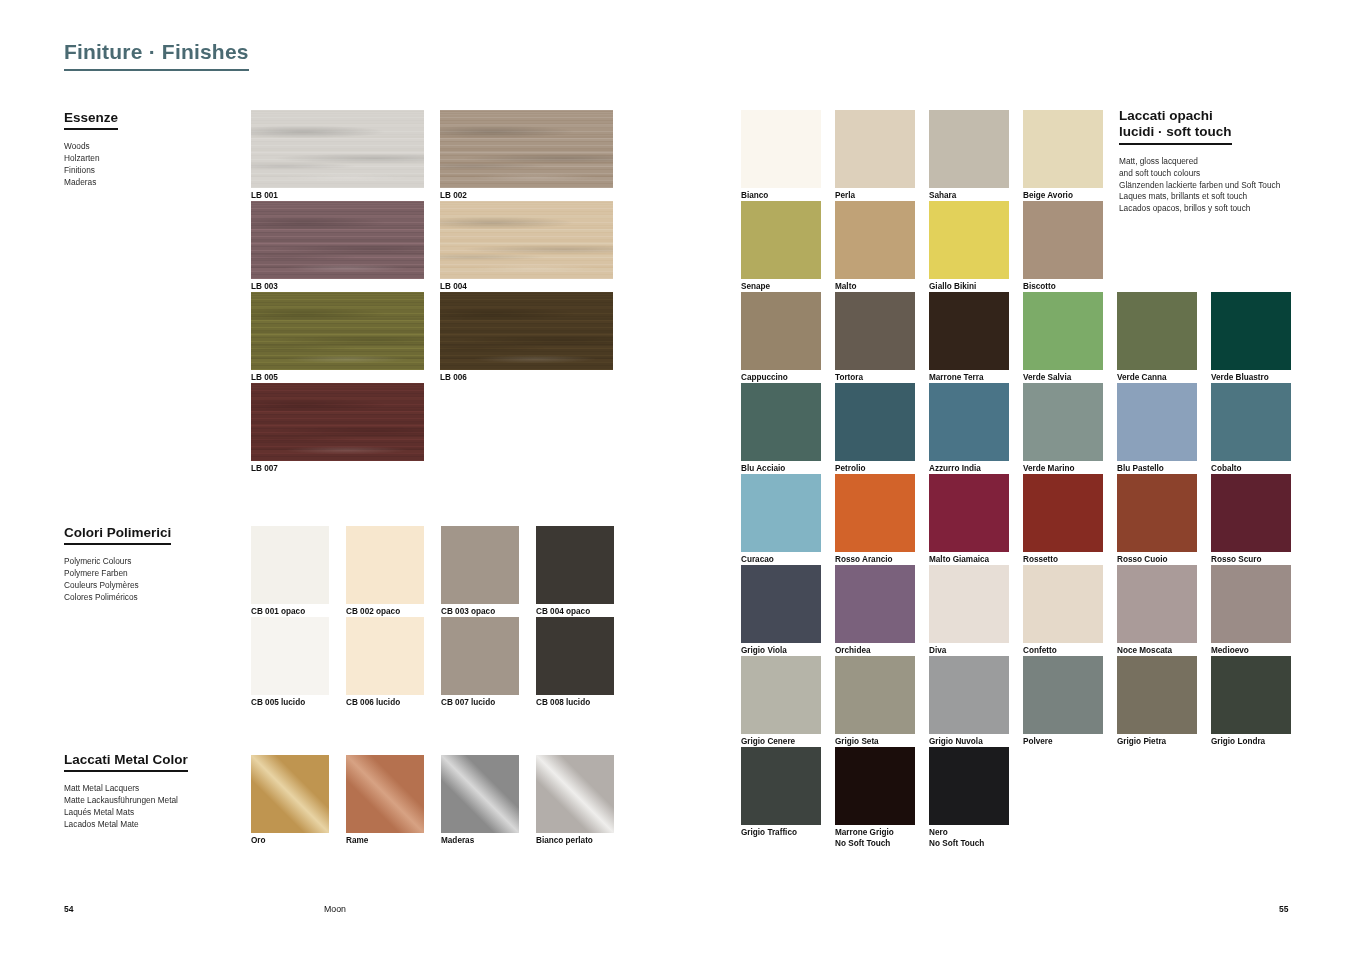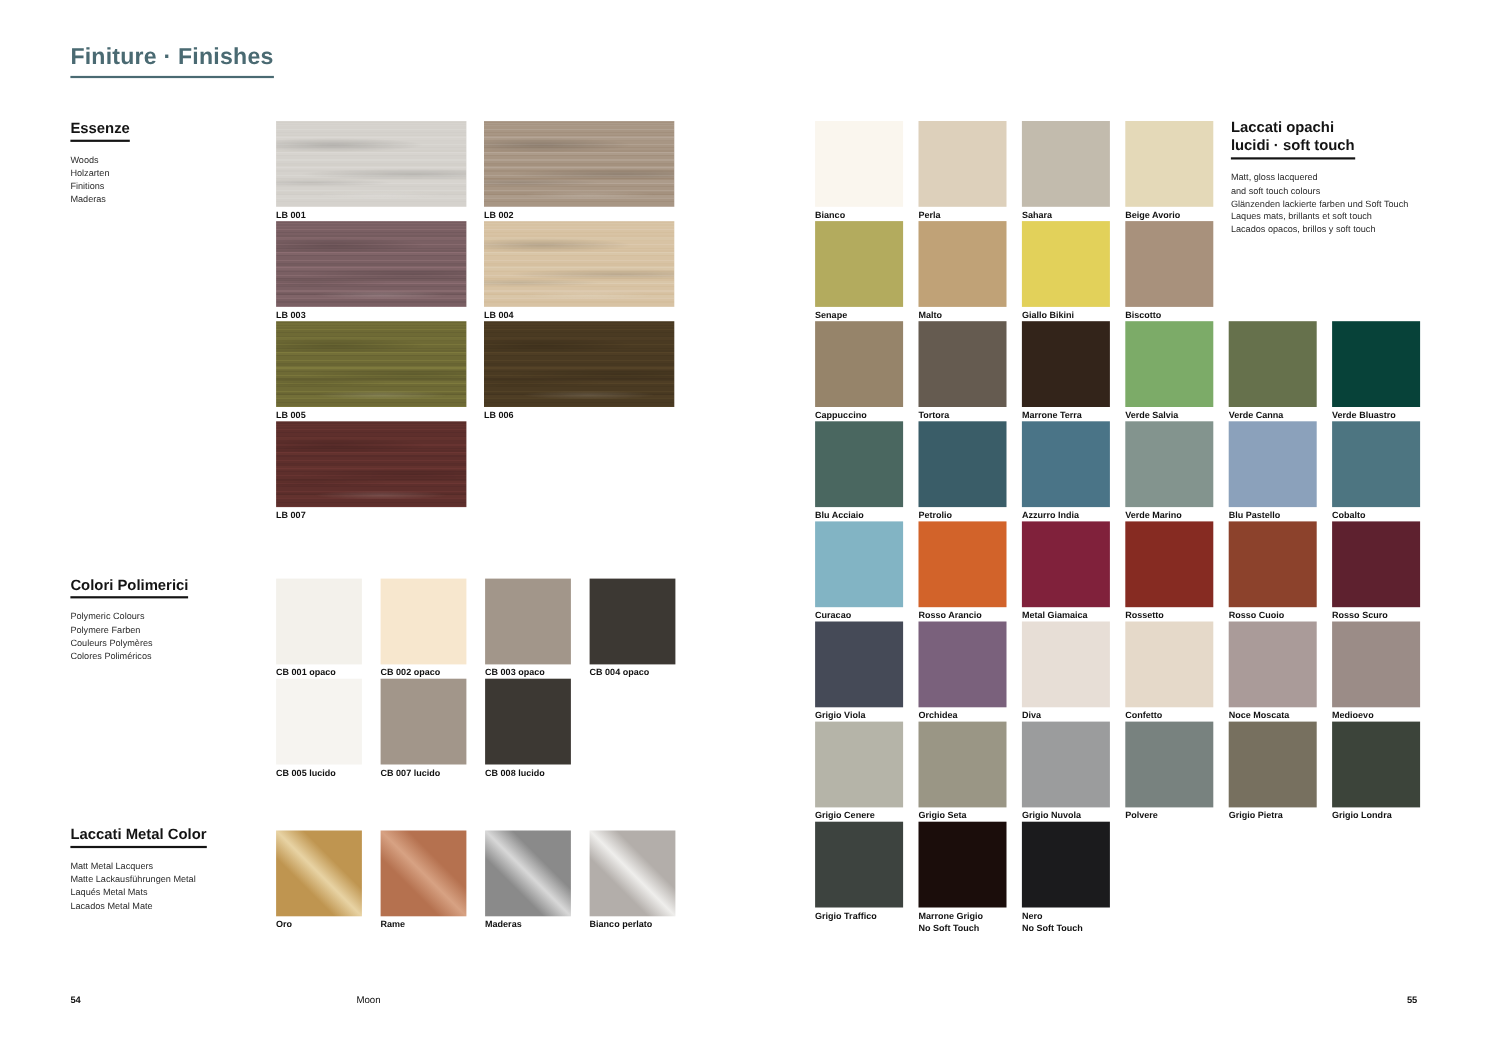--- a/index.html
+++ b/index.html
@@ -197,20 +197,24 @@
       </div>
       <div>
         <div class="cb-sw swatch" style="background: rgb(60, 56, 51);"></div>
         <div class="cap">CB 004<span class="sfx"> opaco</span></div>
       </div>
       <div>
         <div class="cb-sw swatch" style="background: rgb(246, 244, 240);"></div>
         <div class="cap">CB 005<span class="sfx"> lucido</span></div>
       </div>
       <div>
+        <div class="cb-sw swatch" style="background: rgb(248, 233, 210);"></div>
+        <div class="cap">CB 006<span class="sfx"> lucido</span></div>
+      </div>
+      <div>
         <div class="cb-sw swatch" style="background: rgb(162, 150, 138);"></div>
         <div class="cap">CB 007<span class="sfx"> lucido</span></div>
       </div>
       <div>
         <div class="cb-sw swatch" style="background: rgb(60, 56, 51);"></div>
         <div class="cap">CB 008<span class="sfx"> lucido</span></div>
       </div>
     </div>
 
   <div id="metal-block">
@@ -342,21 +346,21 @@
       <div class="lq-cell">
         <div class="lq-sw swatch" style="background: rgb(130, 180, 196);"></div>
         <div class="cap">Curacao</div>
       </div>
       <div class="lq-cell">
         <div class="lq-sw swatch" style="background: rgb(210, 99, 42);"></div>
         <div class="cap">Rosso Arancio</div>
       </div>
       <div class="lq-cell">
         <div class="lq-sw swatch" style="background: rgb(128, 33, 59);"></div>
-        <div class="cap">Metal Giamaica</div>
+        <div class="cap">Malto Giamaica</div>
       </div>
       <div class="lq-cell">
         <div class="lq-sw swatch" style="background: rgb(134, 43, 34);"></div>
         <div class="cap">Rossetto</div>
       </div>
       <div class="lq-cell">
         <div class="lq-sw swatch" style="background: rgb(140, 66, 44);"></div>
         <div class="cap">Rosso Cuoio</div>
       </div>
       <div class="lq-cell">

